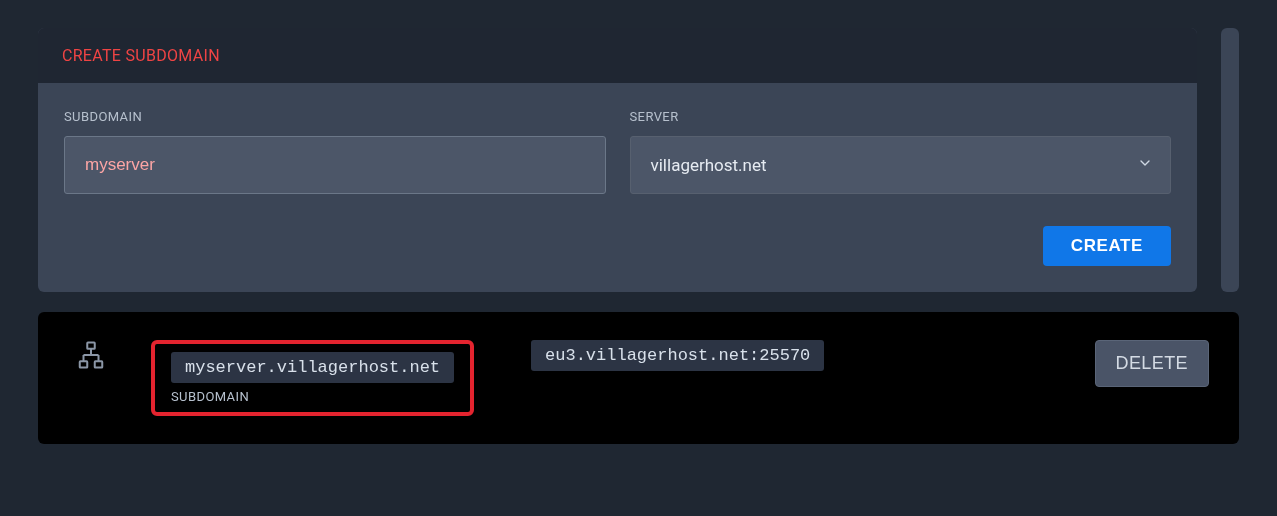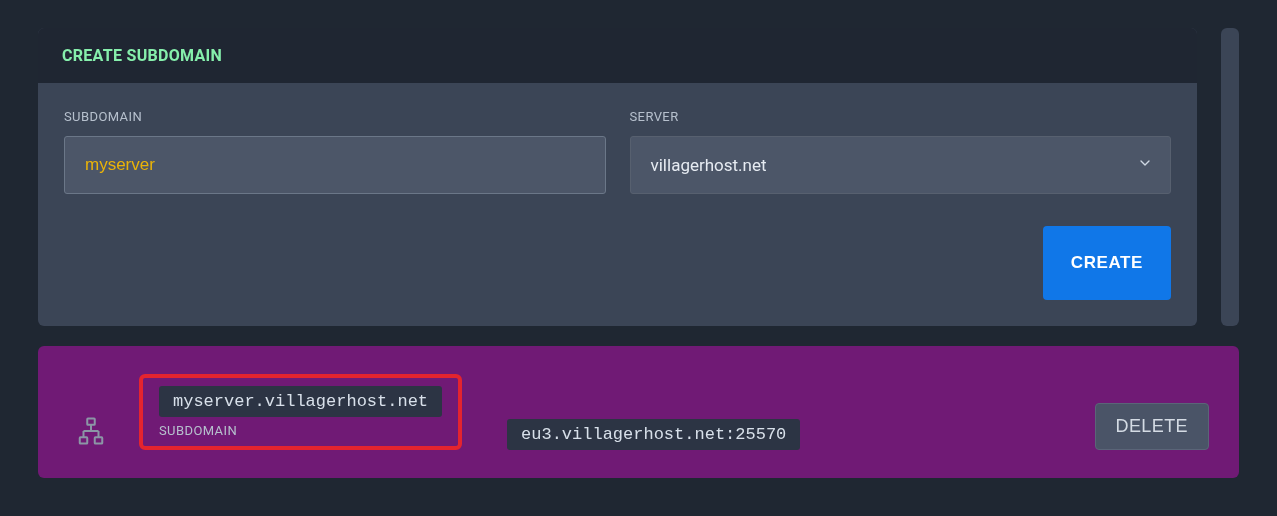--- a/index.html
+++ b/index.html
@@ -24,23 +24,23 @@
       background-color: #3b4556;
       border-radius: 6px;
       flex: 1;
     }
     .card-header {
       background-color: #1f2632;
       padding: 18px 24px;
       border-top-left-radius: 6px;
       border-top-right-radius: 6px;
       font-size: 16px;
-      font-weight: 700;
+      font-weight: 400;
       letter-spacing: 0.3px;
-      color: #86efac;
+      color: #ef4444;
     }
     .card-body {
       padding: 26px 26px 26px 26px;
     }
     .fields-row {
       display: flex;
       gap: 24px;
     }
     .field {
       flex: 1;
@@ -53,21 +53,21 @@
       color: #b6c0cd;
       margin-bottom: 12px;
     }
     .input-text {
       background-color: #4c5668;
       border: 1px solid #6b7788;
       border-radius: 3px;
       height: 58px;
       padding: 16px 20px;
       font-size: 17px;
-      color: #eab308;
+      color: #fca5a5;
       outline: none;
       width: 100%;
     }
     .select-wrap {
       position: relative;
       width: 100%;
     }
     .select-box {
       background-color: #4c5668;
       border: 1px solid #57606f;
@@ -99,41 +99,41 @@
     .button-row {
       display: flex;
       justify-content: flex-end;
       margin-top: 32px;
     }
     .btn-primary {
       background-color: #1077e8;
       color: #ffffff;
       border: none;
       border-radius: 4px;
-      padding: 27px 28px;
+      padding: 10px 28px;
       font-size: 17px;
       font-weight: 600;
       letter-spacing: 0.6px;
       cursor: pointer;
     }
     
     .side-card {
       width: 18px;
       background-color: #3b4556;
       border-radius: 6px;
     }
     
     .entry-card {
-      background-color: #701a75;
+      background-color: #000000;
       border-radius: 6px;
       margin-top: 20px;
       padding: 28px 30px 28px 38px;
       display: flex;
-      align-items: flex-end;
-      gap: 5px;
+      align-items: flex-start;
+      gap: 17px;
     }
     .entry-icon svg {
       width: 30px;
       height: 30px;
       fill: none;
       stroke: #8b96a6;
       stroke-width: 1.6;
     }
     .highlight-box {
       border: 4px solid #e4242f;

